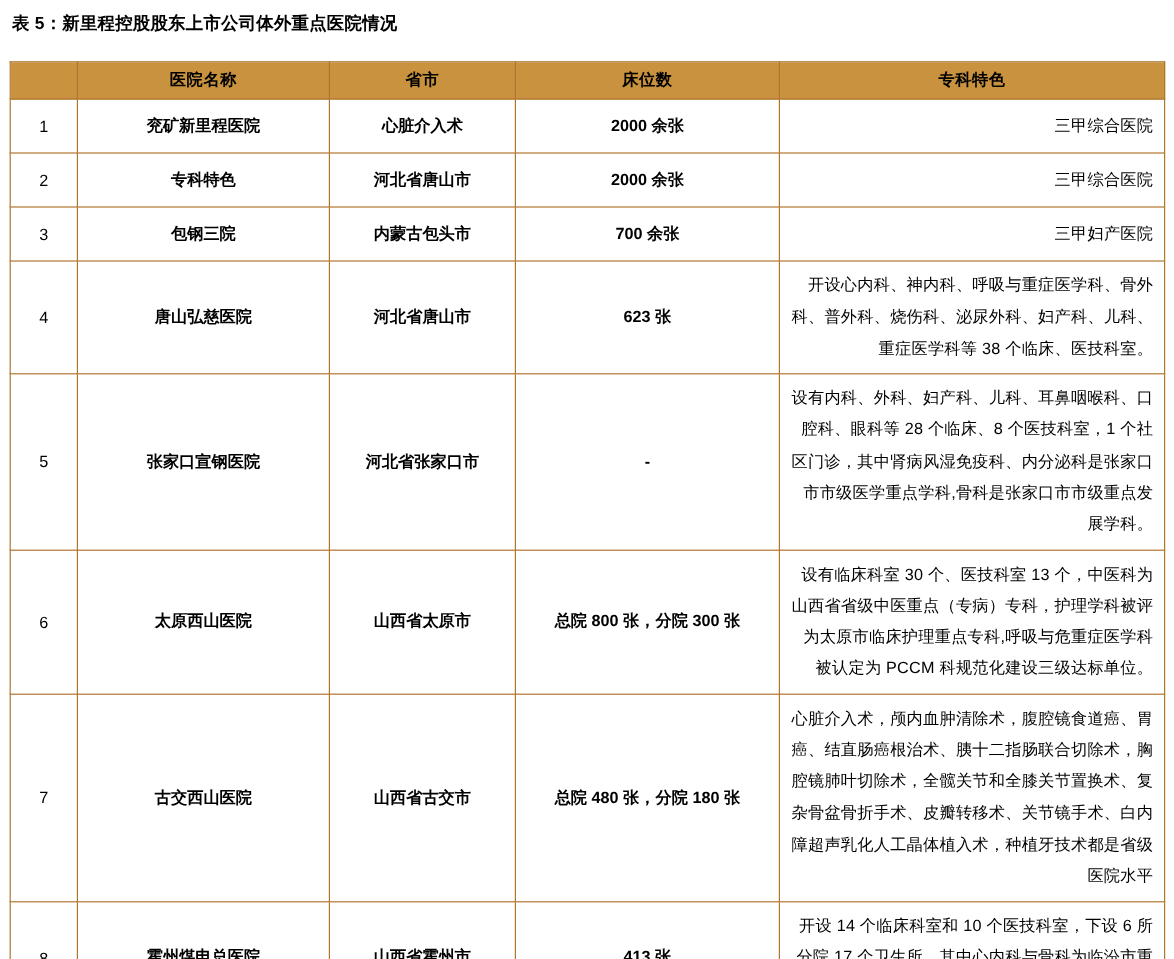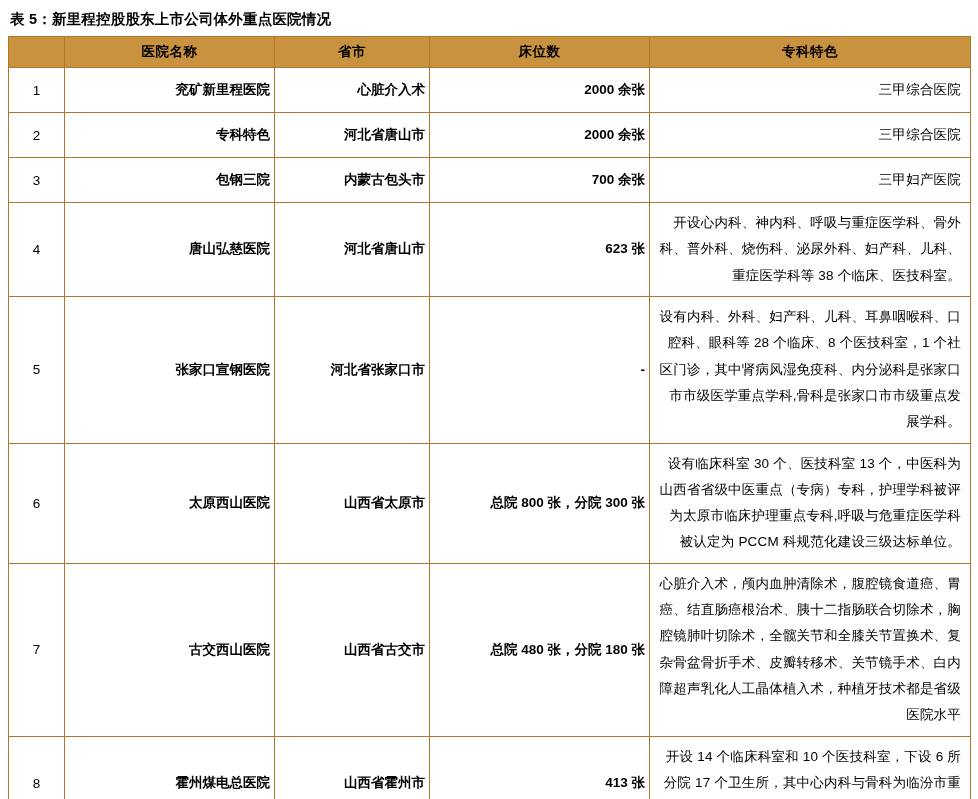--- a/index.html
+++ b/index.html
@@ -16,21 +16,21 @@
   .page {
     width: 978px;
     box-sizing: border-box;
     padding: 8px 8px 0 8px;
   }
   .table-title {
     font-family: "Liberation Sans", "DejaVu Sans", sans-serif;
     font-size: 14.5px;
     font-weight: bold;
     color: #000000;
-    margin: 2px 0 7px 2px;
+    margin: 2px 0 22px 2px;
     letter-spacing: 0.2px;
   }
   table.hospital-table {
     border-collapse: collapse;
     width: 962px;
     table-layout: fixed;
   }
   table.hospital-table th,
   table.hospital-table td {
     border: 1px solid #b0762f;
@@ -51,21 +51,21 @@
   col.c-city { width: 155px; }
   col.c-beds { width: 220px; }
   col.c-feat { width: 321px; }
 
   td.idx {
     text-align: center;
     font-size: 13.5px;
     font-family: "Liberation Sans", "DejaVu Sans", sans-serif;
   }
   td.name, td.city, td.beds {
-    text-align: right;
+    text-align: center;
     font-size: 13.5px;
     font-weight: bold;
     font-family: "Liberation Sans", "DejaVu Sans", sans-serif;
   }
   td.feat {
     text-align: right;
     font-size: 13.5px;
     font-family: "Liberation Sans", "DejaVu Sans", sans-serif;
     padding: 7px 9px 7px 9px;
     line-height: 1.95;

